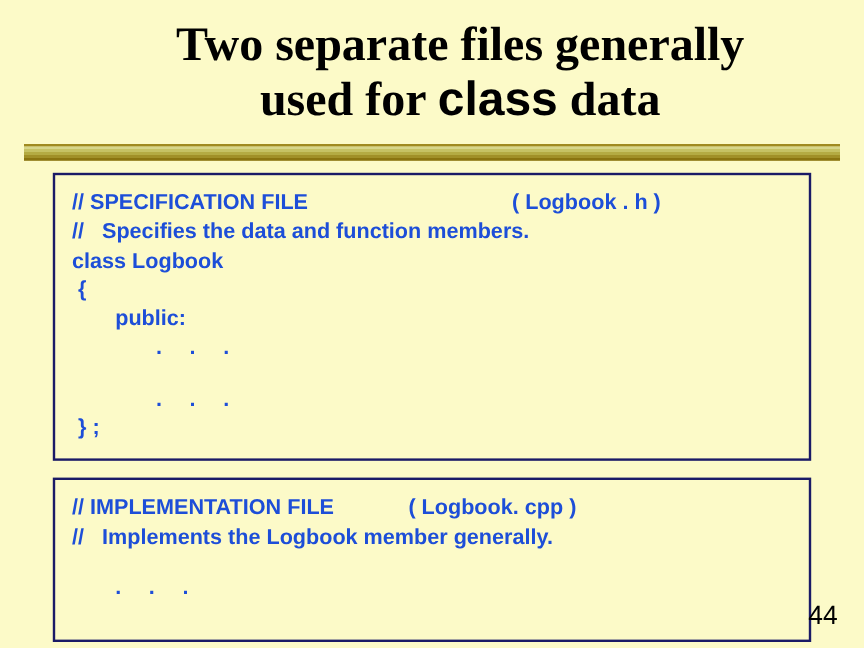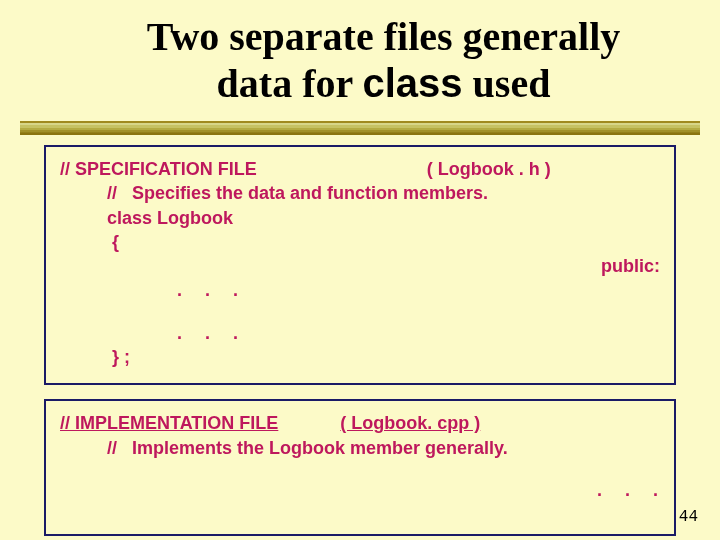--- a/index.html
+++ b/index.html
@@ -41,49 +41,49 @@
     padding: 10px 44px 0 44px;
   }
   .codebox {
     border: 2px solid #1a1a66;
     background: #fcfac8;
     padding: 10px 14px 14px 14px;
     margin-bottom: 14px;
     font-family: Arial, Helvetica, sans-serif;
     font-size: 18px;
     font-weight: bold;
-    color: #be185d;
+    color: #1d4ed8;
     line-height: 1.35;
   }
-  .line { white-space: pre; margin-left: 47px; }
-  .indent2 { padding-left: 36px; text-align: right; }
+  .line { white-space: pre; }
+  .indent2 { padding-left: 36px; }
   .indent3 { padding-left: 70px; }
   .spec-row { display: flex; }
   .spec-label { }
   .spec-file { margin-left: 170px; }
-  .impl-row { display: flex; text-decoration: underline; }
+  .impl-row { display: flex; }
   .impl-file { margin-left: 62px; }
   .gap { height: 18px; }
   .dots { letter-spacing: 2px; }
   .pagenum {
     position: absolute;
     right: 22px;
     bottom: 14px;
-    font-family: Liberation Mono, monospace;
-    font-size: 16px;
+    font-family: Liberation Sans, sans-serif;
+    font-size: 22px;
     color: #000;
   }
 </style>
 </head>
 <body>
 
 <div class="title-area">
   <div class="title">
     <span>Two separate files generally</span><br>
-    <span>data for </span><span class="mono">class</span><span> used</span>
+    <span>used for </span><span class="mono">class</span><span> data</span>
   </div>
 </div>
 <div class="underline-gradient"></div>
 
 <div class="boxes">
 
   <div class="codebox">
     <div class="spec-row">
       <span class="spec-label">//   SPECIFICATION FILE</span>
       <span class="spec-file">( Logbook . h )</span>

